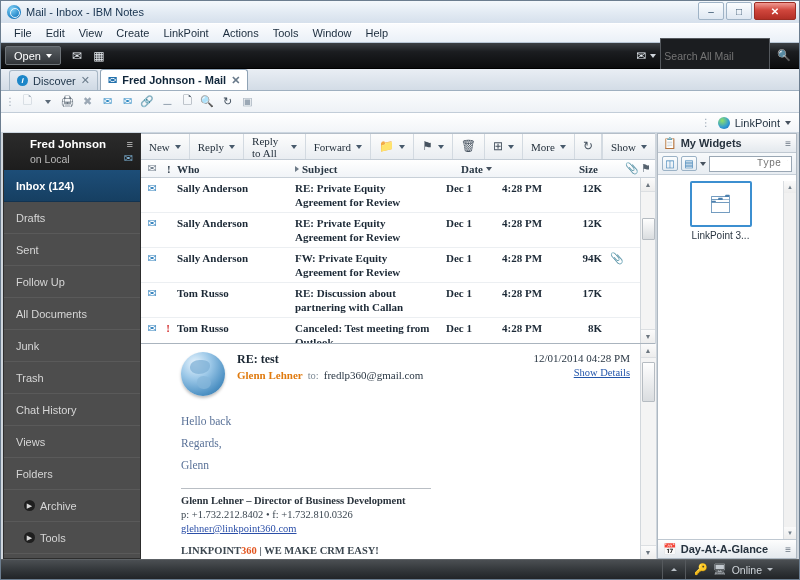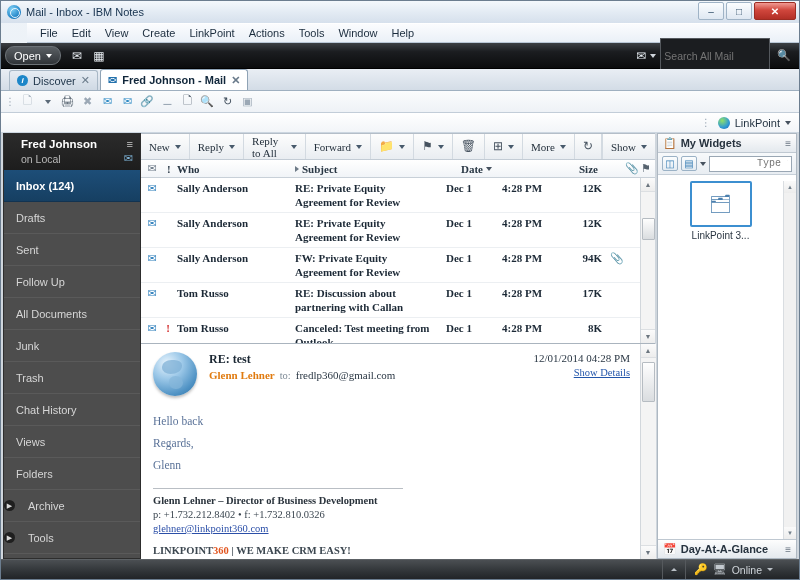--- a/index.html
+++ b/index.html
@@ -47,37 +47,37 @@
     width: 42px;
     background: linear-gradient(180deg,#f09a93 0%,#d0463c 45%,#b22f26 100%);
     border-color: #9d2b22; color: #fff; font-weight: bold;
   }
   
   .menubar {
     height: 20px; flex: 0 0 20px;
     background: linear-gradient(180deg,#fbfcfe 0%,#eaf0f7 100%);
     border-top: 1px solid #ffffff;
     border-bottom: 1px solid #b9c7d6;
-    display: flex; align-items: center; padding-left: 6px; margin-left: 26px;
+    display: flex; align-items: center; padding-left: 6px;
   }
   .menu-item {
     padding: 2px 7px; font-size: 11px; color: #1b2c3d; cursor: default;
   }
   
   .openbar {
     height: 26px; flex: 0 0 26px;
     background: linear-gradient(180deg,#3c4044 0%,#1b1d20 35%,#0b0c0d 100%);
     display: flex; align-items: center; padding: 0 4px;
     border-bottom: 1px solid #000;
   }
   .open-btn {
     height: 19px; padding: 0 8px; margin-right: 4px;
     display: flex; align-items: center; gap: 5px;
     background: linear-gradient(180deg,#5a5f64 0%,#303438 100%);
-    border: 1px solid #6d7378; border-radius: 9px;
+    border: 1px solid #6d7378; border-radius: 2px;
     color: #ffffff; font-size: 11px;
   }
   .caret-d {
     width: 0; height: 0; border-left: 3.5px solid transparent;
     border-right: 3.5px solid transparent; border-top: 4px solid currentColor;
   }
   .obar-icon {
     width: 20px; height: 19px; margin-left: 2px;
     display: flex; align-items: center; justify-content: center;
     color: #e9eef3; font-size: 12px;
@@ -152,21 +152,21 @@
   
   .bodyarea { flex: 1; display: flex; min-height: 0; background: #cfd6dd; padding: 0 2px 0 2px; }
   
   .leftnav {
     width: 138px; flex: 0 0 138px;
     background: #4d4d4d; display: flex; flex-direction: column;
     border: 1px solid #2d2d2d;
   }
   .nav-header {
     background: linear-gradient(180deg,#2b2b2b 0%,#1d1d1d 100%);
-    padding: 4px 7px 5px 17px; color: #ffffff;
+    padding: 4px 7px 5px 26px; color: #ffffff;
   }
   .nav-header-top { display: flex; align-items: center; justify-content: space-between; }
   .nav-user { font-size: 11.5px; font-weight: bold; color: #ffffff; }
   .hamburger { color: #c9c9c9; font-size: 11px; line-height: 1; }
   .nav-header-bot { display: flex; align-items: center; justify-content: space-between; margin-top: 2px; }
   .nav-sub { font-size: 10.5px; color: #b9b9b9; }
   .nav-mailicon { color: #7fb4d8; font-size: 11px; }
   .nav-list { flex: 1; overflow: hidden; }
   .nav-item {
     height: 32px; display: flex; align-items: center;
@@ -177,21 +177,21 @@
     background: linear-gradient(180deg,#1d4e78 0%,#163f62 100%);
     color: #ffffff; font-weight: bold;
     border-bottom-color: #123351;
   }
   .nav-arrow {
     width: 11px; height: 11px; border-radius: 50%;
     background: #1f1f1f; color: #d8d8d8;
     display: flex; align-items: center; justify-content: center;
     font-size: 7px; margin-right: 5px; flex: 0 0 11px;
   }
-  .nav-item.child { padding-left: 0; gap: 8px; }
+  .nav-item.child { padding-left: 20px; }
   .nav-fill { background: #4d4d4d; flex: 1; }
   
   .center { flex: 1; display: flex; flex-direction: column; min-width: 0; background: #ffffff; border-top: 1px solid #b4bec8; font-family: Liberation Serif, serif; }
   .actionbar {
     height: 26px; flex: 0 0 26px;
     background: linear-gradient(180deg,#fdfdfd 0%,#e9edf1 100%);
     border-bottom: 1px solid #c3ccd5;
     display: flex; align-items: stretch;
   }
   .act {
@@ -268,21 +268,21 @@
     border: 1px solid #b6bcc2; border-radius: 1px;
   }
   .vs-bot {
     width: 15px; height: 14px; display: flex; align-items: center;
     justify-content: center; color: #6c767f; font-size: 7px;
     background: linear-gradient(180deg,#fbfbfb,#ededed);
     border-top: 1px solid #dcdfe2;
   }
   
   .previewwrap { flex: 1; display: flex; min-height: 0; background: #ffffff; }
-  .preview { flex: 1; overflow: hidden; position: relative; padding: 0; }
+  .preview { flex: 1; overflow: hidden; position: relative; padding: 0; margin-left: 28px; }
   .prev-header { display: flex; padding: 8px 10px 4px 12px; }
   .globe {
     width: 44px; height: 44px; border-radius: 50%; flex: 0 0 44px;
     background: radial-gradient(circle at 32% 26%, #e8f4fd 0%, #9cc8e8 35%, #4f92c4 72%, #2f6d9e 100%);
     position: relative; margin-right: 12px;
     box-shadow: 0 2px 3px rgba(0,0,0,.25);
   }
   .globe::before {
     content: ""; position: absolute; left: 9px; top: 8px;
     width: 20px; height: 14px; border-radius: 50% 40% 60% 45%;

